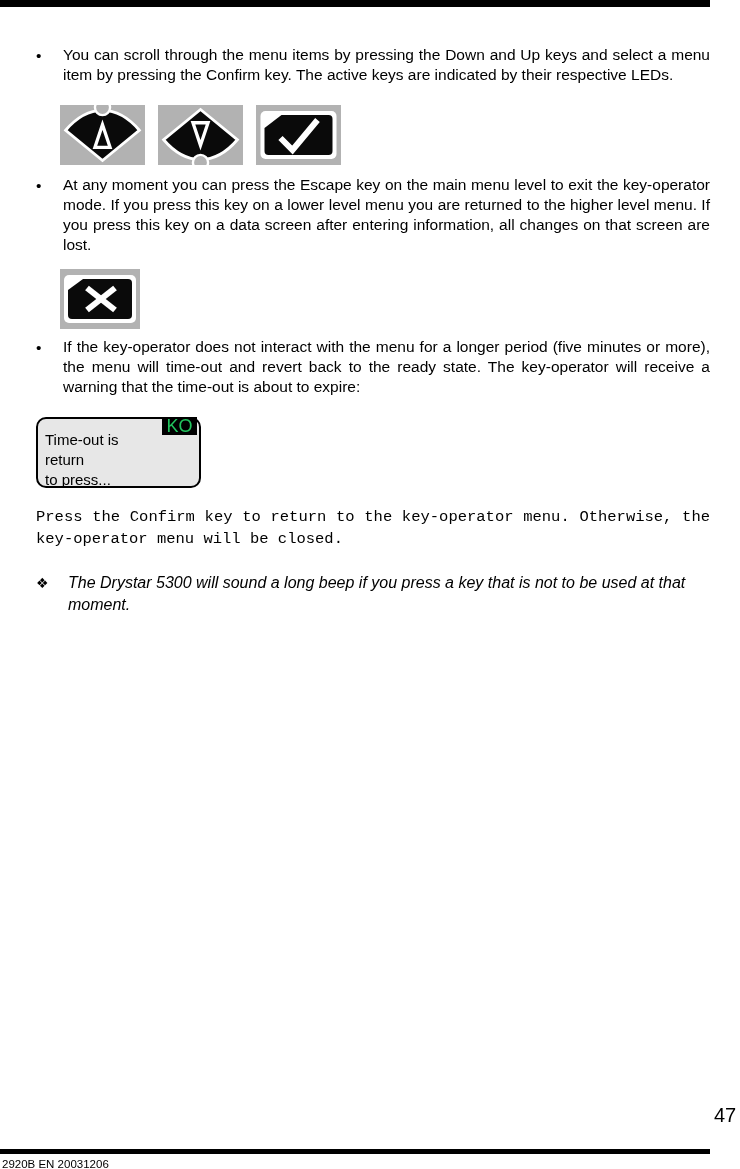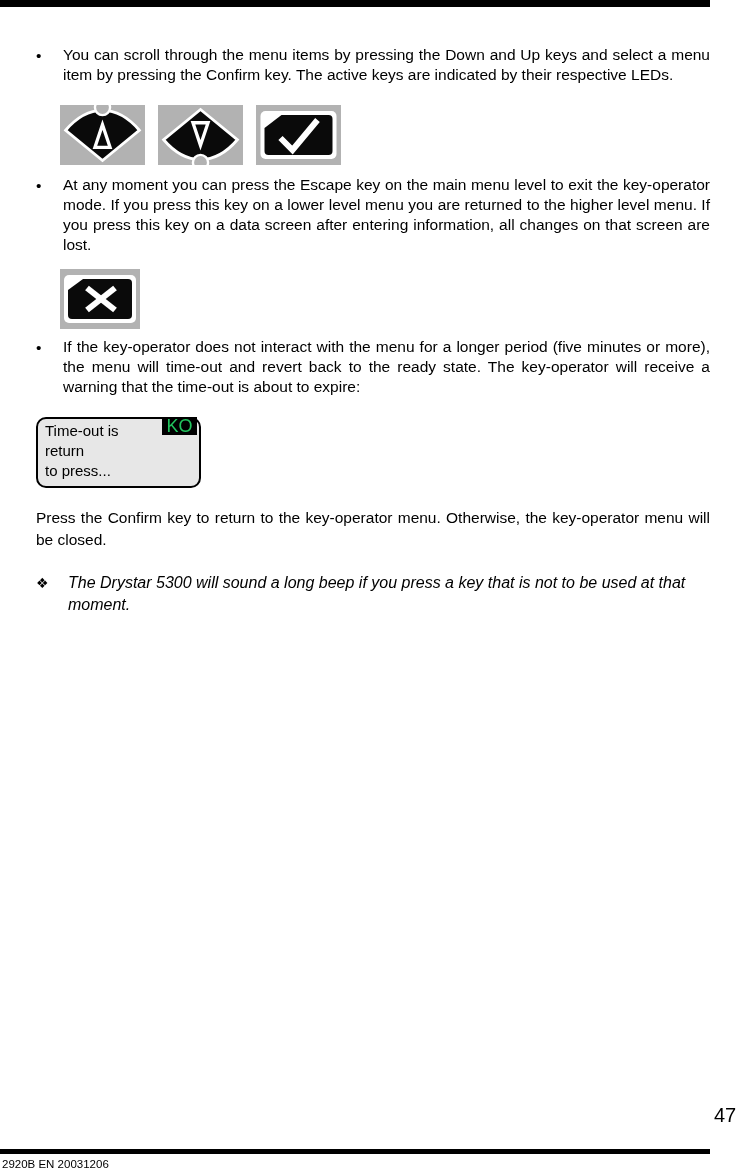--- a/index.html
+++ b/index.html
@@ -47,36 +47,37 @@
   .mt10 { margin-top: 10px; }
   .mt8  { margin-top: 8px; }
   .lcd-box {
     position: relative;
     margin-top: 20px;
     width: 165px; height: 71px;
     box-sizing: border-box;
     background: #e7e7e7;
     border: 2px solid #000000;
     border-radius: 10px;
-    padding: 2px 0 0 7px;
+    padding: 11px 0 0 7px;
   }
   .lcd-line { font-size: 15px; line-height: 20px; }
   .lcd-badge {
     position: absolute;
     top: -2px; right: 2px;
     width: 35px; height: 18px;
     background: #000000;
     color: #22c55e;
     font-size: 18px; line-height: 18px;
     text-align: center;
   }
   .paragraph {
     margin-top: 19px;
     font-size: 15.5px; line-height: 21.6px;
     text-align: justify;
+    font-family: Liberation Mono, monospace;
   }
   .note-item { display: flex; margin-top: 22px; }
   .note-marker {
     width: 32px; flex: none;
     font-size: 14px; line-height: 22px;
   }
   .note-text {
     flex: 1;
     font-style: italic;
     font-size: 16px; line-height: 22px;

